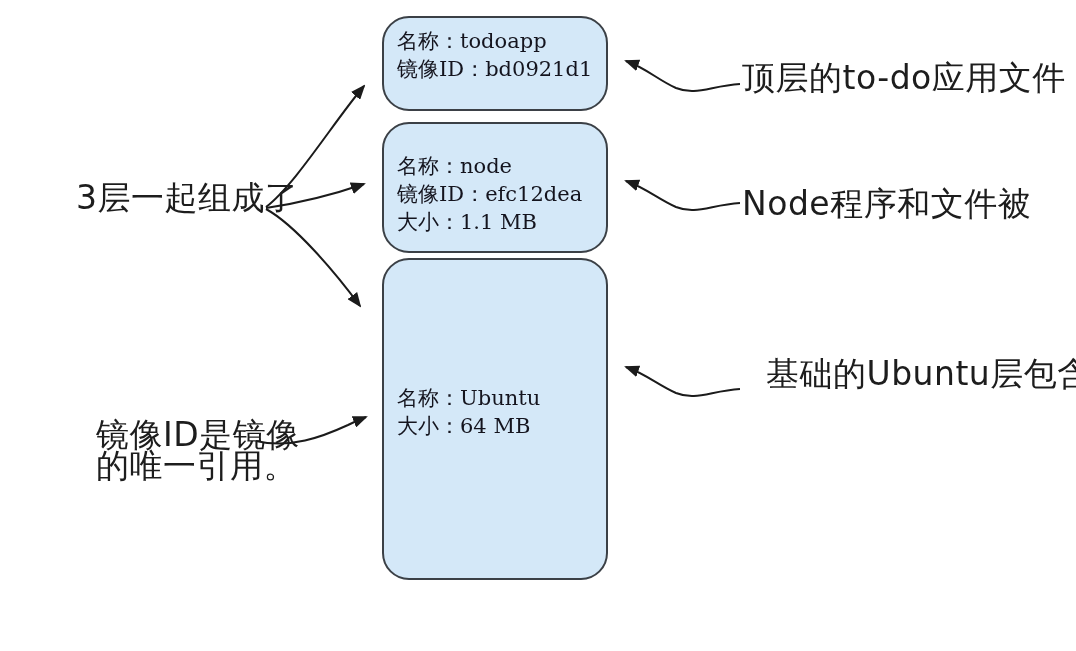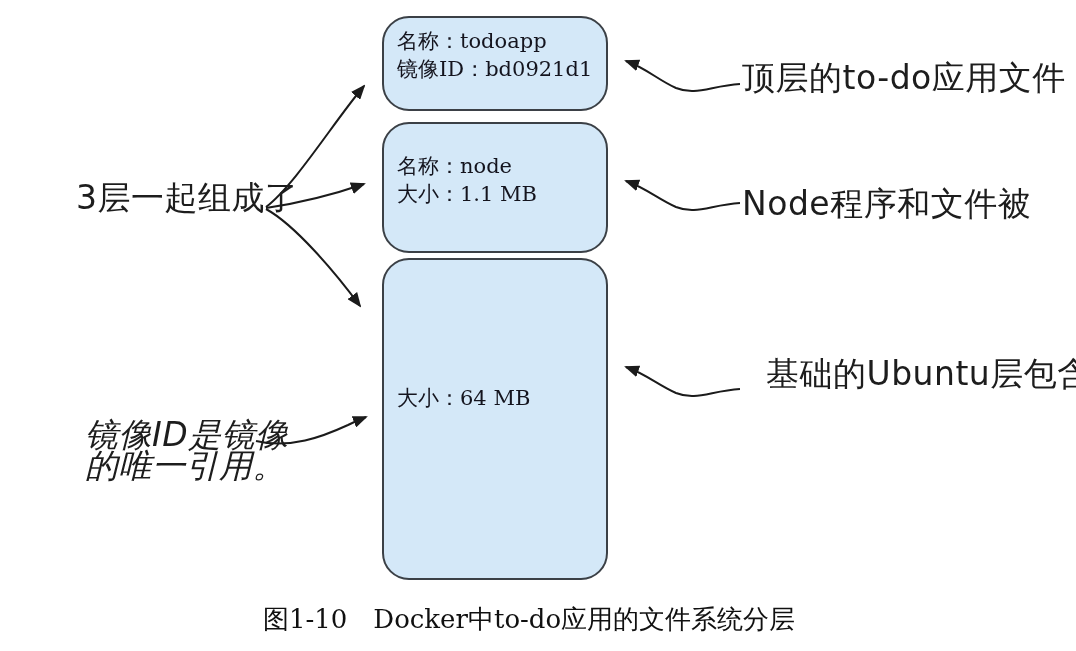--- a/index.html
+++ b/index.html
@@ -75,49 +75,47 @@
   <div class="box" style="top:16px;height:95px;">
     <div class="box-lines" style="top:9px;">
       <div>名称：todoapp</div>
       <div>镜像ID：bd0921d1</div>
     </div>
   </div>
 
   <div class="box" style="top:122px;height:131px;">
     <div class="box-lines" style="top:28px;">
       <div>名称：node</div>
+      <div>镜像ID：efc12dea</div>
       <div>大小：1.1 MB</div>
     </div>
   </div>
 
   <div class="box" style="top:258px;height:322px;">
     <div class="box-lines" style="top:124px;">
+      <div>名称：Ubuntu</div>
       <div>大小：64 MB</div>
     </div>
   </div>
 
   <div class="ann" style="left:76px;top:182px;">
     <div>3层一起组成了</div>
   </div>
 
-  <div class="ann" style="left:85px;top:419px;font-style:italic;">
+  <div class="ann" style="left:96px;top:419px;">
     <div>镜像ID是镜像</div>
     <div>的唯一引用。</div>
   </div>
 
   <div class="ann" style="left:742px;top:62px;">
     <div>顶层的to-do应用文件</div>
   </div>
 
   <div class="ann" style="left:742px;top:188px;">
     <div>Node程序和文件被</div>
   </div>
 
   <div class="ann" style="left:742px;top:358px;margin-left:24px;">
     <div>基础的Ubuntu层包含</div>
   </div>
 
-  <div class="caption">
-    <span>图1-10</span>
-    <span>Docker中to-do应用的文件系统分层</span>
-  </div>
 
 </div>
 
 </body></html>

